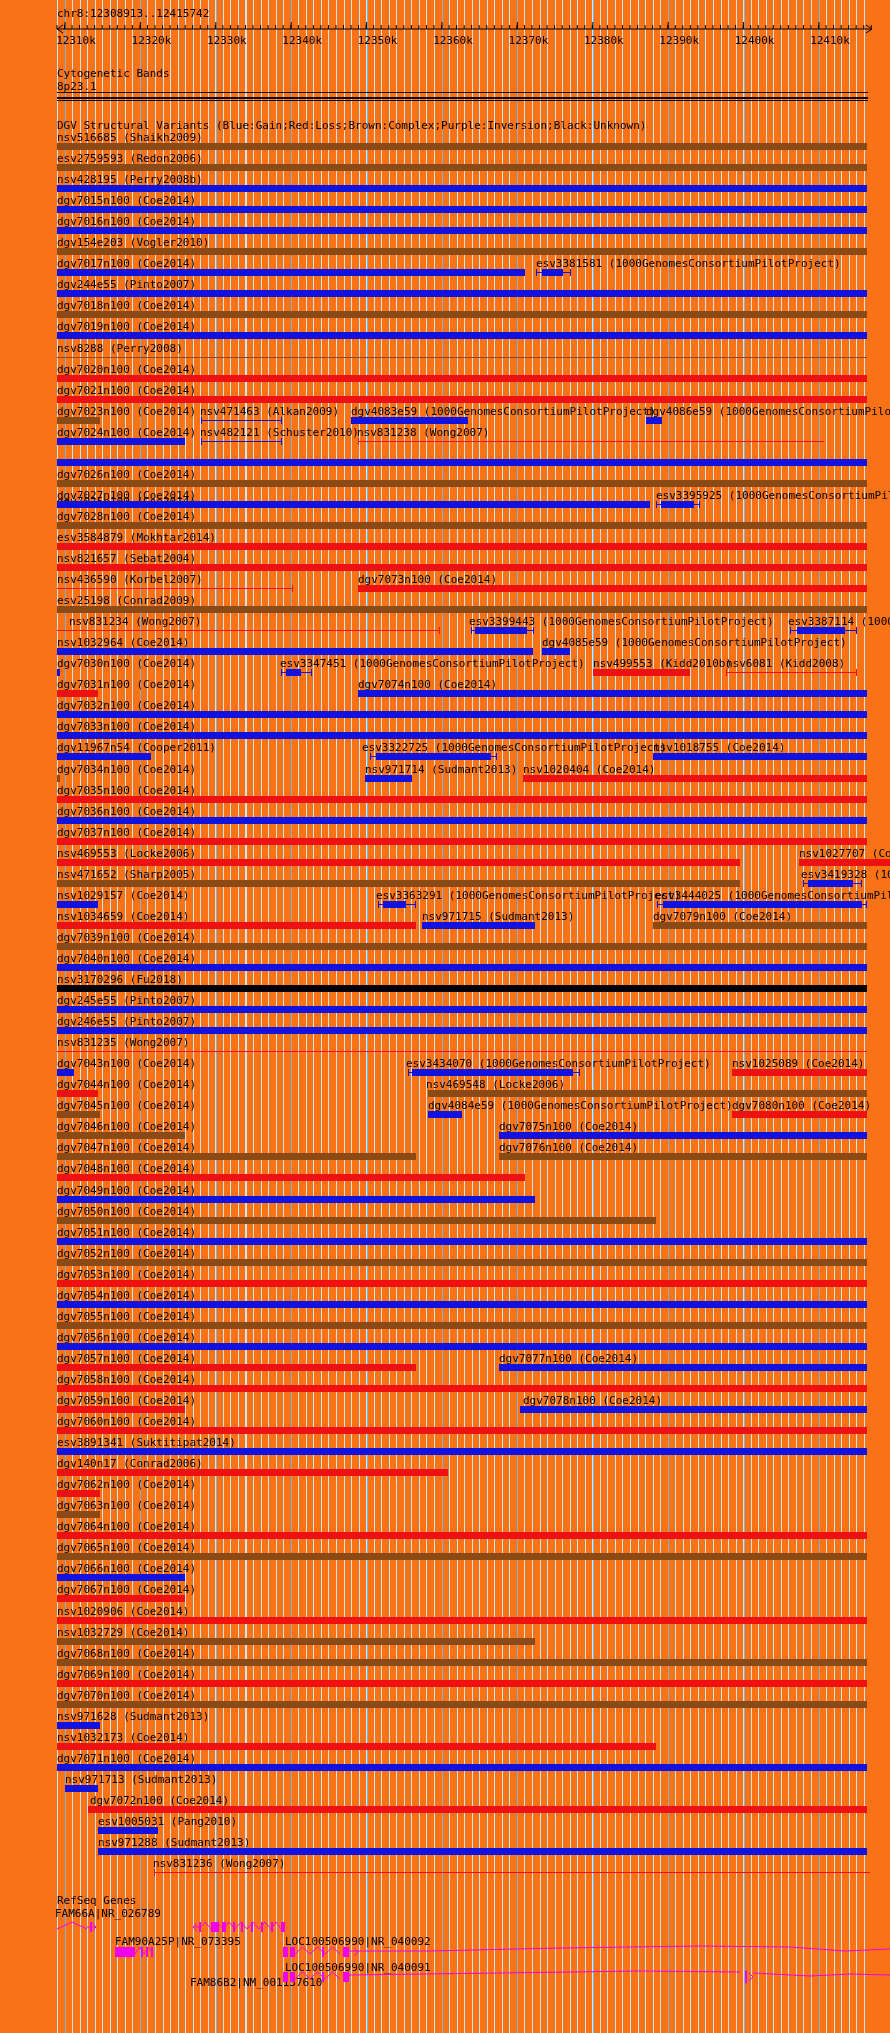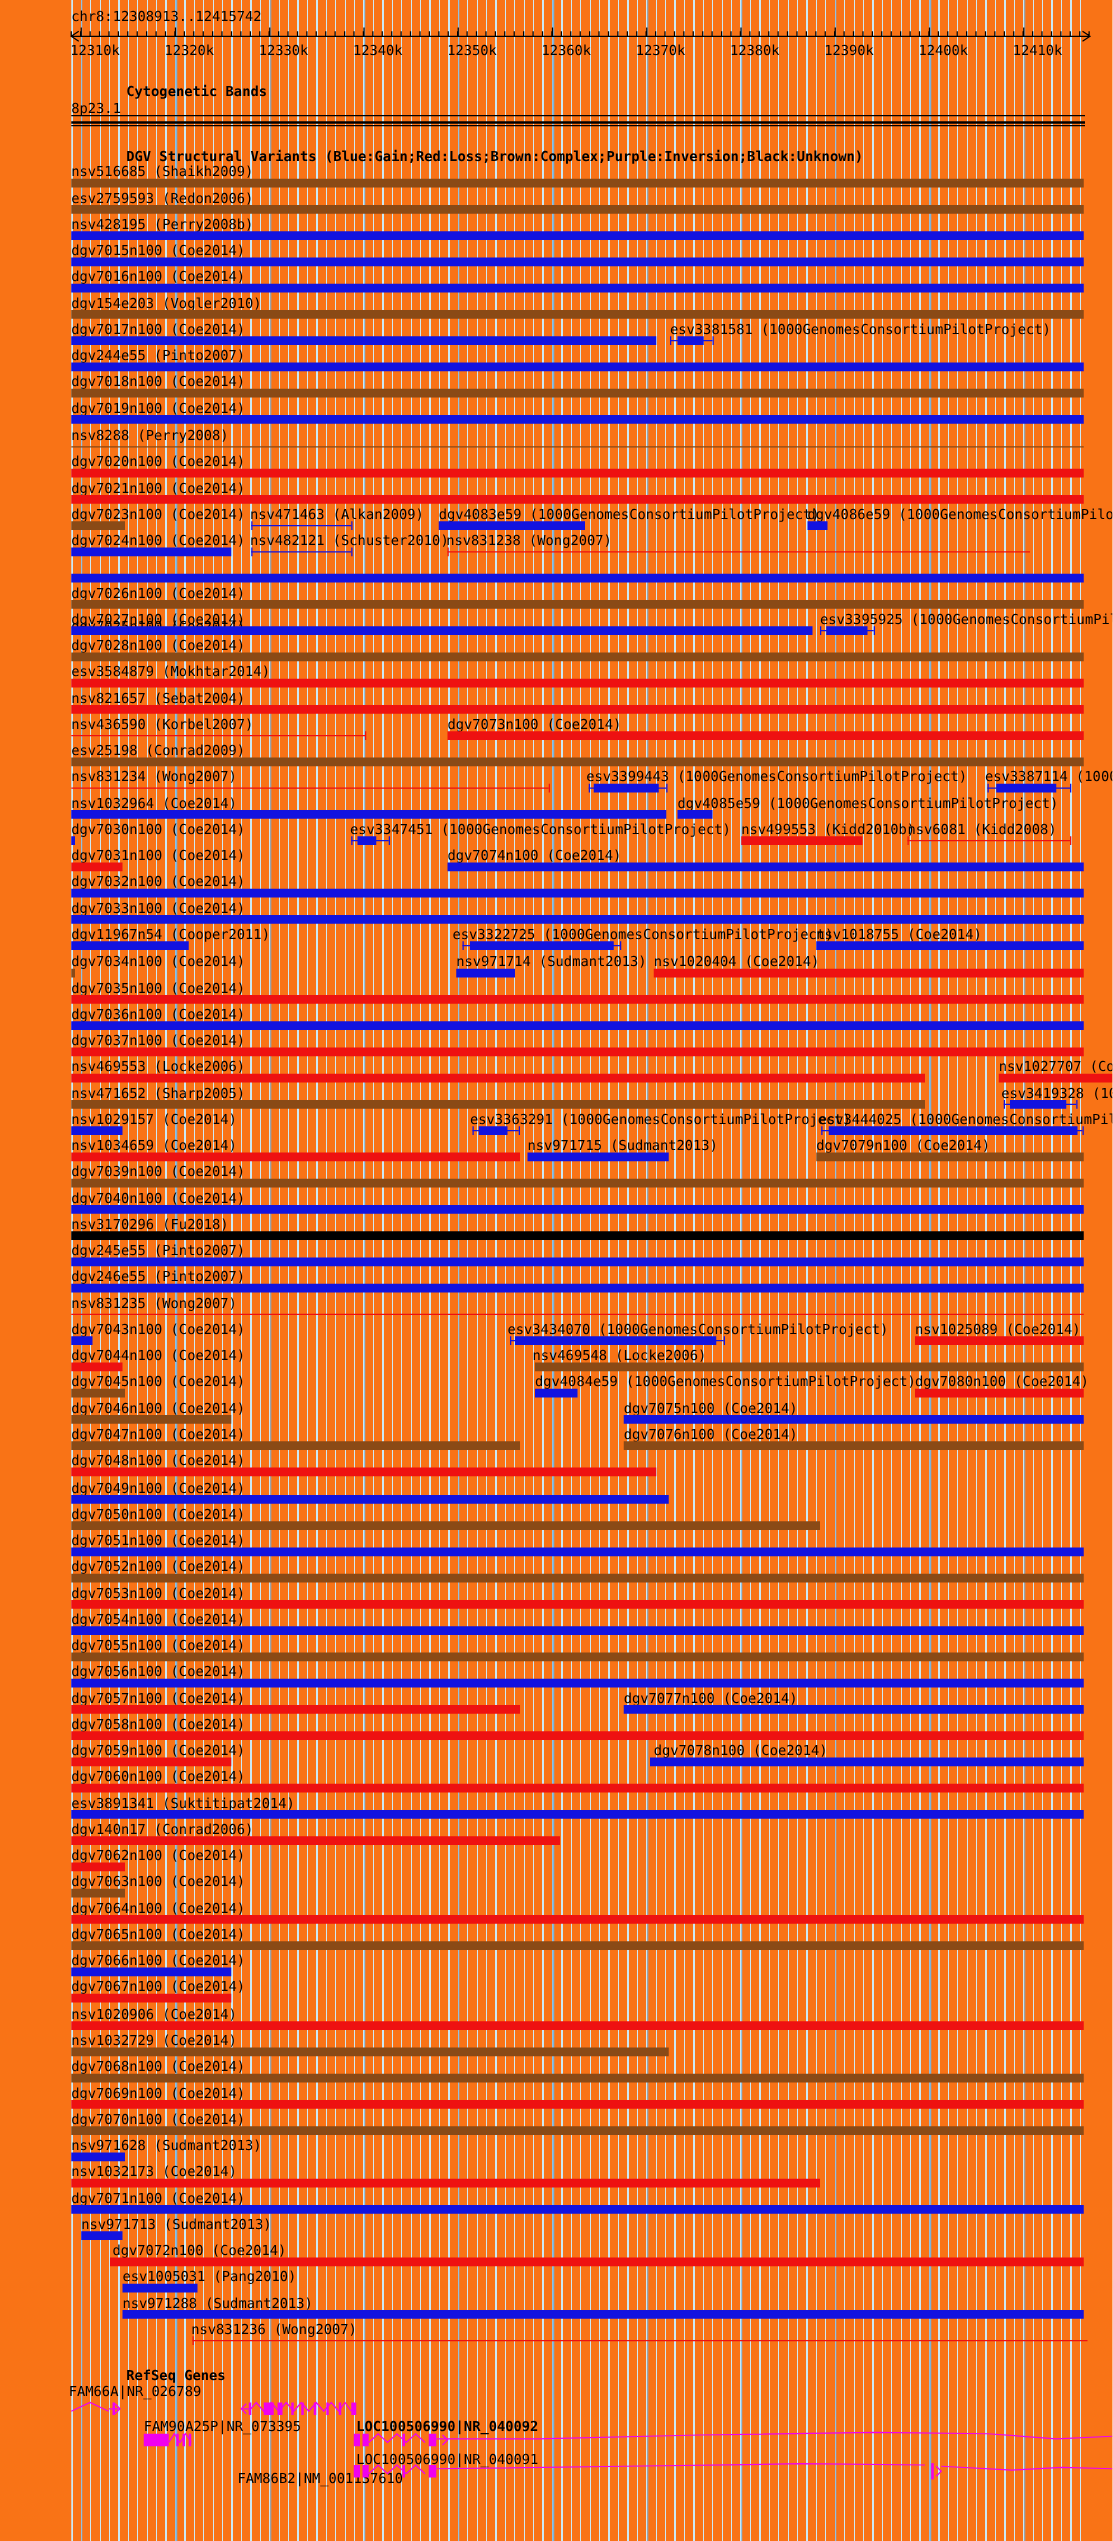--- a/index.html
+++ b/index.html
@@ -4,21 +4,21 @@
 <style>
   html,body{margin:0;padding:0;background:#fff;}
   .page{position:relative;width:890px;height:2033px;background:#f97316;overflow:hidden;
         font-family:"DejaVu Sans Mono", monospace;}
   .grid{position:absolute;left:57px;top:0;width:812px;height:2033px;
         background-image:
           repeating-linear-gradient(to right, var(--gs) 0 1px, transparent 1px 75.4px),
           repeating-linear-gradient(to right, var(--gl) 0 1px, transparent 1px 7.54px);
         background-position:8px 0, 0 0;}
   .txt{position:absolute;font-size:11px;line-height:11px;color:#000;white-space:pre;}
-  .bold{font-weight:bold;margin-left:44px;}
+  .bold{font-weight:normal;}
   .hline{position:absolute;background:#000;}
   .bar{position:absolute;height:7px;}
   .thin{position:absolute;height:1px;}
   .tick{position:absolute;width:1px;height:7px;}
   svg{position:absolute;overflow:visible;}
 </style>
 </head>
 <body>
 
 <div class="page">
@@ -162,21 +162,21 @@
         <div class="thin" style="left: 57px; top: 588px; width: 235px; background: rgb(238, 17, 17);"></div>
         <div class="tick" style="left: 292px; top: 585px; background: rgb(238, 17, 17);"></div>
         <span class="txt" style="left: 358px; top: 574px;">dgv7073n100 (Coe2014)</span>
         <div class="bar" style="left: 358px; top: 585px; width: 509px; background: rgb(238, 17, 17);"></div>
       </div>
       <div>
         <span class="txt" style="left: 57px; top: 595px;">esv25198 (Conrad2009)</span>
         <div class="bar" style="left: 57px; top: 606px; width: 810px; background: rgb(138, 74, 22);"></div>
       </div>
       <div>
-        <span class="txt" style="left: 57px; top: 616px;">nsv831234 (Wong2007)</span>
+        <span class="txt" style="left: 69px; top: 616px;">nsv831234 (Wong2007)</span>
         <div class="thin" style="left: 57px; top: 630px; width: 382px; background: rgb(238, 17, 17);"></div>
         <div class="tick" style="left: 439px; top: 627px; background: rgb(238, 17, 17);"></div>
         <span class="txt" style="left: 469px; top: 616px;">esv3399443 (1000GenomesConsortiumPilotProject)</span>
         <div class="thin" style="left: 471px; top: 630px; width: 62px; background: rgb(18, 18, 224);"></div>
         <div class="tick" style="left: 471px; top: 627px; background: rgb(18, 18, 224);"></div>
         <div class="tick" style="left: 533px; top: 627px; background: rgb(18, 18, 224);"></div>
         <div class="bar" style="left: 475px; top: 627px; width: 52px; background: rgb(18, 18, 224);"></div>
         <span class="txt" style="left: 788px; top: 616px;">esv3387114 (1000Ge</span>
         <div class="thin" style="left: 790px; top: 630px; width: 66px; background: rgb(18, 18, 224);"></div>
         <div class="tick" style="left: 790px; top: 627px; background: rgb(18, 18, 224);"></div>
@@ -488,21 +488,21 @@
         <div class="thin" style="left: 154px; top: 1872px; width: 716px; background: rgb(238, 17, 17);"></div>
         <div class="tick" style="left: 154px; top: 1869px; background: rgb(238, 17, 17);"></div>
       </div>
     </div>
 
   <span class="txt bold" style="left:57px;top:1895px">RefSeq Genes</span>
   <div id="refseq-rows">
       <span class="txt" style="left: 55px; top: 1908px;">FAM66A|NR_026789</span>
       <span class="txt" style="left: 190px; top: 1977px;">FAM86B2|NM_001137610</span>
       <span class="txt" style="left: 115px; top: 1936px;">FAM90A25P|NR_073395</span>
-      <span class="txt" style="left: 285px; top: 1936px; font-weight: bold;">LOC100506990|NR_040092</span>
+      <span class="txt" style="left: 285px; top: 1936px;">LOC100506990|NR_040092</span>
       <span class="txt" style="left: 285px; top: 1962px;">LOC100506990|NR_040091</span>
     </div>
   <svg id="genes-svg" width="890" height="143" style="left:0;top:1890px">
       <g stroke="#f000f0" fill="#f000f0">
         <path d="M57 39L72 32L87 39" fill="none" stroke-width="1"></path>
         <rect x="90" y="32" width="2" height="10" stroke="none"></rect>
         <path d="M87 37L96 37" fill="none" stroke-width="1"></path>
         <path d="M92 33L96 37L92 41" fill="none" stroke-width="1"></path>
       </g>
       <g stroke="#f000f0" fill="#f000f0">

